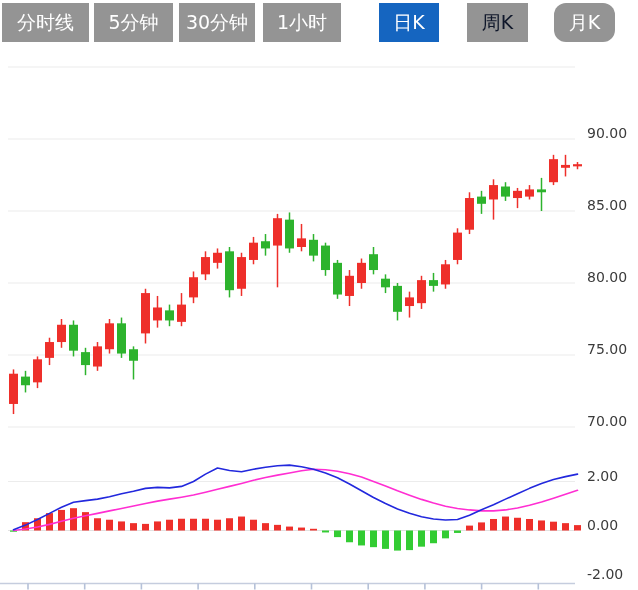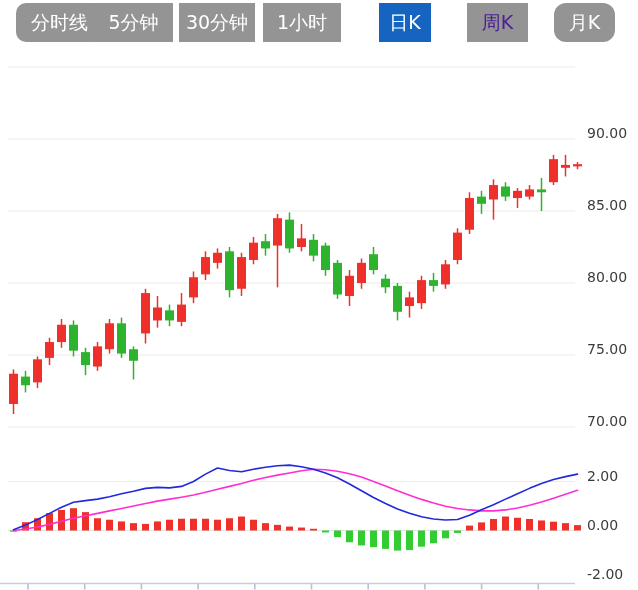--- a/index.html
+++ b/index.html
@@ -8,25 +8,25 @@
     font-family:"DejaVu Sans","Liberation Sans",sans-serif;
   }
   #chart-svg{position:absolute;left:0;top:0;}
   .tabbar{position:absolute;left:0;top:0;width:638px;height:46px;}
   .tab{
     position:absolute;top:3px;height:39px;border:none;cursor:pointer;
     color:#ffffff;font-size:19px;line-height:39px;text-align:center;padding:0;
     font-family:"DejaVu Sans","Liberation Sans",sans-serif;
     display:flex;align-items:center;justify-content:center;
   }
-  .tab:nth-child(1){left:16px;width:87px;border-radius:10px;}
+  .tab:nth-child(1){left:2px;width:87px;}
   .tab:nth-child(2){left:94px;width:79px;}
   .tab:nth-child(3){left:179px;width:76px;}
   .tab:nth-child(4){left:263px;width:78px;}
-  .tab:nth-child(5){left:379px;width:52px;}
+  .tab:nth-child(5){left:379px;width:60px;}
   .tab:nth-child(6){left:467px;width:61px;}
   .tab:nth-child(7){left:554px;width:61px;}
   #chart-svg text{
     font-family:"DejaVu Sans","Liberation Sans",sans-serif;
     font-size:14px;
   }
 </style>
 </head>
 <body>
 
@@ -219,15 +219,15 @@
     <polyline points="13.5,530.5 25.5,529.03 37.5,527.07 49.5,524.375 61.5,521.19 73.5,518.25 85.5,515.8 97.5,513.35 109.5,510.9 121.5,508.45 133.5,506 145.5,503.55 157.5,501.1 169.5,499.14 181.5,497.18 193.5,494.975 205.5,492.28 217.5,489.34000000000003 229.5,486.4 241.5,483.46 253.5,480.275 265.5,477.58 277.5,475.13 289.5,472.925 301.5,470.72 313.5,469.25 325.5,469.74 337.5,471.21 349.5,473.66 361.5,477.09 373.5,481.5 385.5,485.90999999999997 397.5,490.81 409.5,495.22 421.5,499.385 433.5,503.06 445.5,506.245 457.5,508.45 469.5,509.92 481.5,510.9 493.5,510.9 505.5,509.92 517.5,507.96 529.5,505.265 541.5,502.08 553.5,498.15999999999997 565.5,494.24 577.5,490.32" fill="none" stroke="#ff2ed2" stroke-width="1.6" stroke-linejoin="round" stroke-linecap="round"></polyline>
     <polyline points="13.5,529.765 25.5,525.11 37.5,519.475 49.5,513.35 61.5,507.225 73.5,502.325 85.5,500.61 97.5,499.14 109.5,496.69 121.5,493.75 133.5,491.3 145.5,488.36 157.5,487.38 169.5,487.87 181.5,486.4 193.5,481.5 205.5,474.15 217.5,468.025 229.5,470.475 241.5,471.7 253.5,469.25 265.5,467.29 277.5,465.82 289.5,465.08500000000004 301.5,466.8 313.5,469.25 325.5,472.925 337.5,477.825 349.5,483.95 361.5,490.81 373.5,497.425 385.5,503.55 397.5,508.94 409.5,513.35 421.5,516.78 433.5,518.985 445.5,519.965 457.5,519.475 469.5,515.31 481.5,509.675 493.5,504.775 505.5,499.14 517.5,493.75 529.5,488.36 541.5,483.46 553.5,479.54 565.5,476.6 577.5,474.15" fill="none" stroke="#2228dd" stroke-width="1.6" stroke-linejoin="round" stroke-linecap="round"></polyline>
   </svg>
 
 <div class="tabbar">
   <button class="tab" style="background: rgb(148, 148, 148); color: rgb(255, 255, 255);">分时线</button>
   <button class="tab" style="background: rgb(148, 148, 148); color: rgb(255, 255, 255);">5分钟</button>
   <button class="tab" style="background: rgb(148, 148, 148); color: rgb(255, 255, 255);">30分钟</button>
   <button class="tab" style="background: rgb(148, 148, 148); color: rgb(255, 255, 255);">1小时</button>
   <button class="tab active" style="background: rgb(21, 101, 192); color: rgb(255, 255, 255);">日K</button>
-  <button class="tab" style="background: rgb(148, 148, 148); color: #4c1d95;">周K</button>
+  <button class="tab" style="background: rgb(148, 148, 148); color: #0f172a;">周K</button>
   <button class="tab" style="background: rgb(148, 148, 148); color: rgb(255, 255, 255); border-radius: 12px;">月K</button>
 </div>
 
 </body></html>

